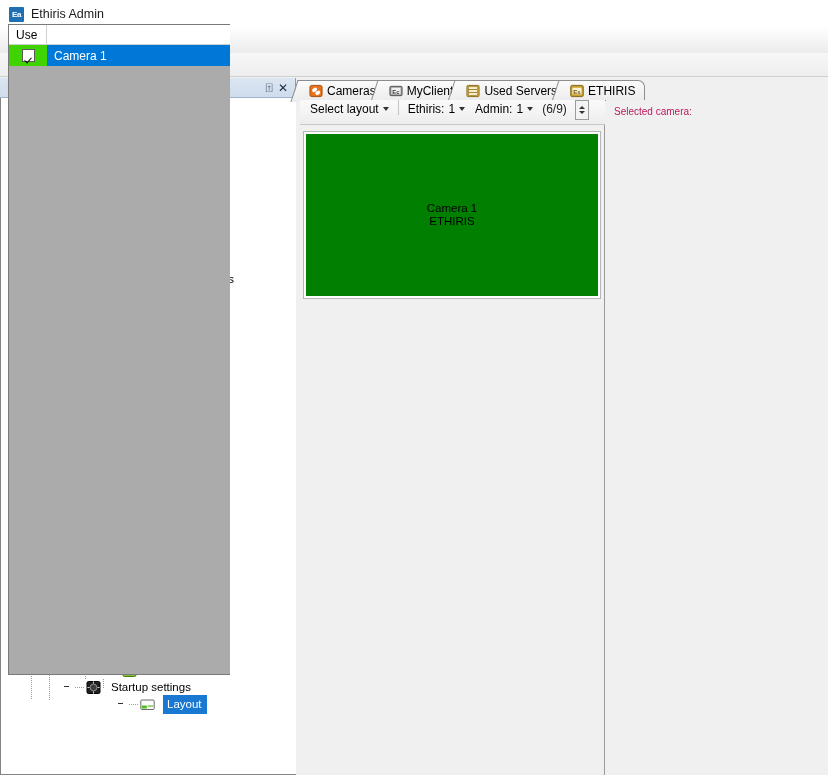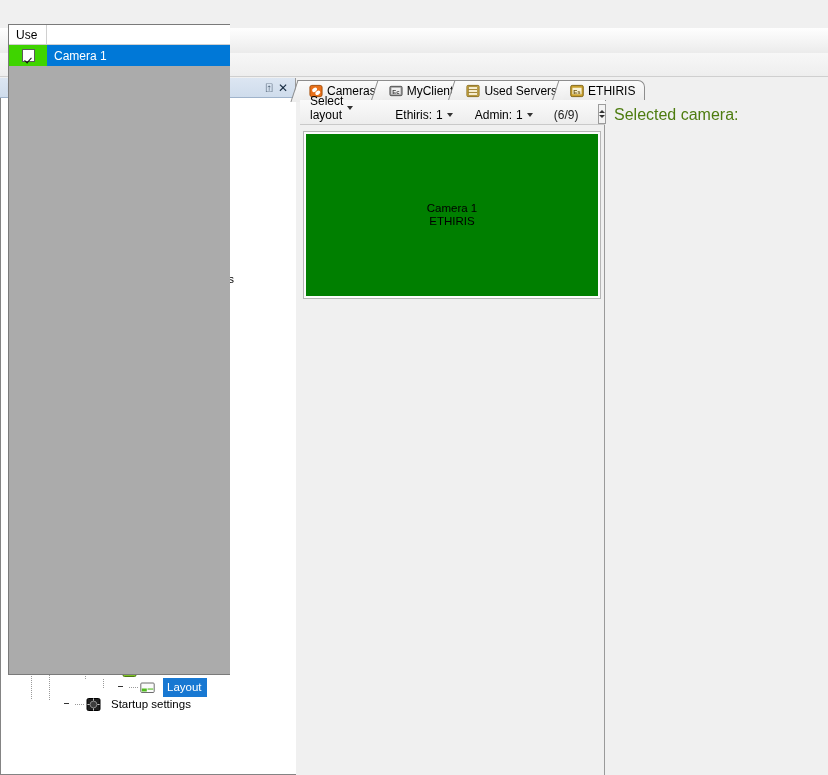--- a/index.html
+++ b/index.html
@@ -110,21 +110,21 @@
   }
   .tab.active .tabshape{background:#ffffff;height:23px;}
   .tab-ic{width:14px;height:14px;flex:0 0 auto;display:block;}
   .tab-lbl{white-space:nowrap;}
 
   
   .laytoolbar{
     position:absolute;left:300px;top:100px;width:305px;height:25px;
     background:linear-gradient(to bottom,#fafafa 0%, #ededed 100%);
     border-bottom:1px solid #c9c9c9;
-    display:flex;align-items:flex-end;font-size:12px;box-sizing:border-box;padding-left:5px;gap:12px;
+    display:flex;align-items:flex-start;font-size:12px;box-sizing:border-box;padding-left:5px;
   }
   .lt-item{display:flex;align-items:center;gap:4px;padding:2px 5px;}
   .caret{width:0;height:0;border-left:3.5px solid transparent;border-right:3.5px solid transparent;
     border-top:4px solid #333;display:inline-block;}
   .lt-sep{width:1px;height:15px;background:#c4c4c4;margin:0 4px;}
   .lt-ratio{padding:2px 4px;color:#222;}
   .spinbox{width:12px;height:18px;border:1px solid #9c9c9c;background:#f3f3f3;
     display:flex;flex-direction:column;align-items:center;justify-content:center;margin-left:4px;}
   .spinbox i{display:block;width:0;height:0;border-left:3px solid transparent;border-right:3px solid transparent;}
   .spinbox i.up{border-bottom:3.5px solid #333;margin-bottom:2px;}
@@ -144,21 +144,21 @@
     width:100%;height:100%;background:#007f00;box-sizing:border-box;
     display:flex;align-items:center;justify-content:center;flex-direction:column;
     color:#000;font-size:11.5px;line-height:13px;text-align:center;
   }
 
   
   .rightpanel{
     position:absolute;left:606px;top:100px;width:222px;height:675px;
     background:#f0f0f0;box-sizing:border-box;padding:6px 0 0 8px;
   }
-  .rp-label{font-size:16px;color:#4d7c0f;margin-bottom:4px;}
+  .rp-label{font-size:10px;color:#be185d;margin-bottom:4px;}
   .camlist{
     position:absolute;left:8px;top:24px;width:222px;height:651px;
     border:1px solid #7a7a7a;border-right:none;background:#ababab;box-sizing:border-box;
   }
   .cl-head{
     display:flex;height:19px;background:#ffffff;border-bottom:1px solid #d0d0d0;font-size:12px;
   }
   .cl-th{display:flex;align-items:center;padding-left:7px;box-sizing:border-box;
     border-right:1px solid #d0d0d0;height:100%;background:#ffffff;}
   .cl-th.use{width:38px;}
@@ -169,20 +169,24 @@
   .cb{width:13px;height:13px;background:#fff;border:1px solid #5b5b5b;position:relative;box-sizing:border-box;}
   .cb::after{content:"";position:absolute;left:3px;top:5.5px;width:3px;height:6px;
     border:solid #111;border-width:0 1.6px 1.6px 0;transform:rotate(42deg);}
   .cl-name{flex:1;background:#0078d7;color:#fff;display:flex;align-items:center;padding-left:7px;}
 </style>
 </head>
 <body>
 
 <div id="app">
 
+  <div class="titlebar">
+    <div class="app-icon">Ea</div>
+    <div class="title-text">Ethiris Admin</div>
+  </div>
 
   <div class="menubar">
     <div class="menu-item">File</div>
     <div class="menu-item">View</div>
     <div class="menu-item">Tools</div>
     <div class="menu-item">Help</div>
   </div>
 
   <div class="toolbar">
     <div class="tb-btn">
@@ -683,49 +687,49 @@
             <span style="display: flex; flex: 0 0 auto; margin-right: 4px;">
               <svg class="ticon" viewBox="0 0 15 15" width="15" height="15">
                 <rect x="1" y="1.5" width="13" height="12" rx="1.5" fill="#7cc023" stroke="#4c7a12"></rect>
                 <ellipse cx="7.5" cy="7.5" rx="5" ry="3.2" fill="#fff"></ellipse>
                 <circle cx="7.5" cy="7.5" r="2.1" fill="#1a1a1a"></circle>
               </svg>
             </span>
             <span class="tlabel">New View</span>
           </div>
           <div class="trow">
-            <span class="tindent" style="width: 116px;"></span>
-            <span class="texp none"></span>
-            <span class="tdots"></span>
-            <span style="display: flex; flex: 0 0 auto; margin-right: 4px;">
-              <svg class="ticon" viewBox="0 0 15 15" width="15" height="15">
-                <rect x="0.8" y="3" width="13.4" height="9.5" rx="1" fill="#fbfbfb" stroke="#6d6d6d"></rect>
-                <rect x="1.8" y="8.5" width="5" height="3" fill="#52bb20"></rect>
-                <rect x="7.6" y="8.5" width="5.6" height="1.1" fill="#52bb20"></rect>
-              </svg>
-            </span>
-            <span class="tlabel sel">Layout</span>
-          </div>
-          <div class="trow">
             <span class="tindent" style="width: 62px;"></span>
             <span class="texp none"></span>
             <span class="tdots"></span>
             <span style="display: flex; flex: 0 0 auto; margin-right: 4px;">
               <svg class="ticon" viewBox="0 0 15 15" width="15" height="15">
                 <rect x="1" y="1.5" width="13" height="12" rx="1.5" fill="#1f1f1f" stroke="#000"></rect>
                 <circle cx="7.5" cy="7.5" r="3.4" fill="#3d3d3d" stroke="#8a8a8a"></circle>
                 <g fill="#c8c8c8">
                   <rect x="7" y="1.4" width="1" height="2.2"></rect>
                   <rect x="7" y="11.4" width="1" height="2.2"></rect>
                   <rect x="1.4" y="7" width="2.2" height="1"></rect>
                   <rect x="11.4" y="7" width="2.2" height="1"></rect>
                 </g>
               </svg>
             </span>
             <span class="tlabel">Startup settings</span>
+          </div>
+          <div class="trow">
+            <span class="tindent" style="width: 116px;"></span>
+            <span class="texp none"></span>
+            <span class="tdots"></span>
+            <span style="display: flex; flex: 0 0 auto; margin-right: 4px;">
+              <svg class="ticon" viewBox="0 0 15 15" width="15" height="15">
+                <rect x="0.8" y="3" width="13.4" height="9.5" rx="1" fill="#fbfbfb" stroke="#6d6d6d"></rect>
+                <rect x="1.8" y="8.5" width="5" height="3" fill="#52bb20"></rect>
+                <rect x="7.6" y="8.5" width="5.6" height="1.1" fill="#52bb20"></rect>
+              </svg>
+            </span>
+            <span class="tlabel sel">Layout</span>
           </div>
           <div class="vline" style="left: 12px; top: 20px; height: 397px;"></div>
           <div class="vline" style="left: 30px; top: 37px; height: 17px;"></div>
           <div class="vline" style="left: 30px; top: 428px; height: 174px;"></div>
           <div class="vline" style="left: 48px; top: 54px; height: 323px;"></div>
           <div class="vline" style="left: 48px; top: 445px; height: 157px;"></div>
           <div class="vline" style="left: 66px; top: 71px; height: 34px;"></div>
           <div class="vline" style="left: 66px; top: 462px; height: 17px;"></div>
           <div class="vline" style="left: 84px; top: 105px; height: 68px;"></div>
           <div class="vline" style="left: 84px; top: 564px; height: 17px;"></div>

